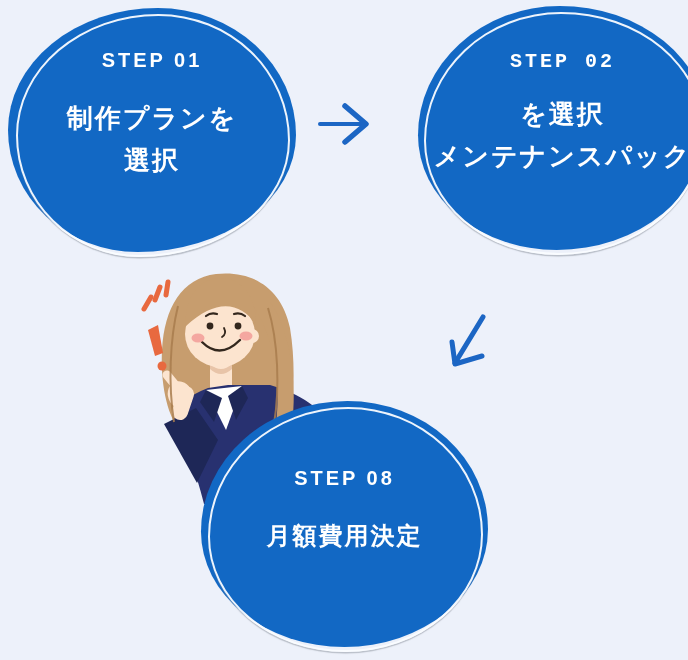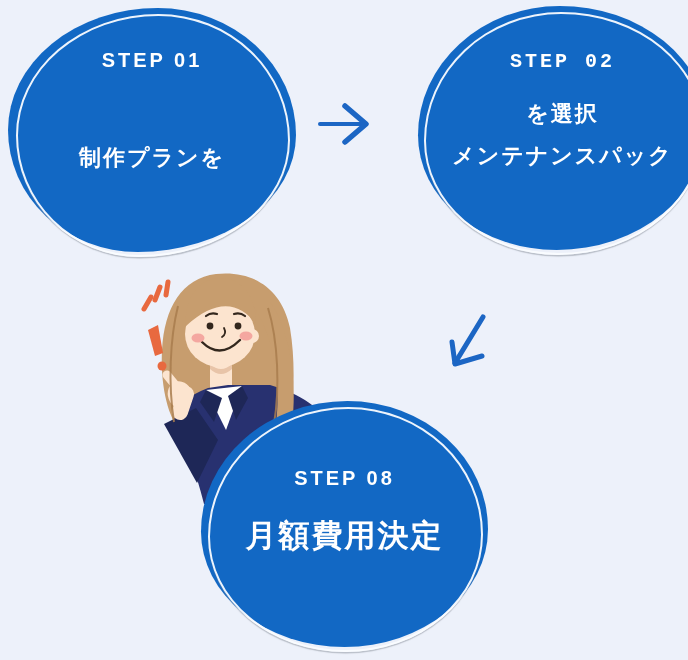--- a/index.html
+++ b/index.html
@@ -26,56 +26,57 @@
   .blob-content{
     position:relative;
     height:100%;
     display:flex;flex-direction:column;align-items:center;
     color:#fff;text-align:center;
   }
   .step-label{
     font-size:20px;font-weight:700;letter-spacing:3px;line-height:20px;
   }
   .step-title{
-    font-size:22px;font-weight:700;letter-spacing:2px;line-height:42px;
+    font-size:26px;font-weight:700;letter-spacing:2px;line-height:42px;
   }
   .step-title span{display:block;}
   .blob1{left:8px;top:8px;width:288px;height:244px;--r:52% 48% 55% 45% / 50% 52% 48% 50%;}
   .blob1 .ring{top:6px;right:6px;bottom:-5px;left:8px;}
-  .blob1 .blob-content{padding-top:42px;gap:40px;}
+  .blob1 .blob-content{padding-top:42px;}
   .blob1 .step-title{margin-top:27px;}
 
   .blob2{left:418px;top:6px;width:289px;height:244px;font-family:Liberation Mono, monospace;--r:49% 51% 52% 48% / 53% 49% 51% 47%;}
   .blob2 .ring{top:6px;right:3px;bottom:-5px;left:6px;}
   .blob2 .blob-content{padding-top:46px;}
   .blob2 .step-title{margin-top:23px;}
 
   .blob3{left:201px;top:401px;width:287px;height:246px;z-index:2;--r:51% 49% 50% 50% / 53% 52% 48% 47%;}
   .blob3 .ring{top:6px;right:5px;bottom:-5px;left:7px;}
   .blob3 .blob-content{padding-top:67px;}
-  .blob3 .step-title{margin-top:27px;font-size:31px;}
+  .blob3 .step-title{margin-top:27px;font-size:24px;}
 
   
   .arrow-right{position:absolute;left:314px;top:100px;}
   .arrow-down-left{position:absolute;left:438px;top:305px;}
 
   
   .woman{position:absolute;left:130px;top:272px;z-index:1;}
 </style>
 </head>
 <body>
 
 <div class="canvas">
 
   <div class="blob blob1">
     <div class="ring"></div>
     <div class="blob-content">
       <div class="step-label">STEP 01</div>
       <div class="step-title">
         <span>制作プランを</span>
+        <span>選択</span>
       </div>
     </div>
   </div>
 
   <svg class="arrow-right" width="60" height="48" viewBox="0 0 60 48">
     <g fill="none" stroke="#1c66c4" stroke-linecap="round" stroke-linejoin="round">
       <line x1="6" y1="24" x2="50" y2="24" stroke-width="4"></line>
       <polyline points="31,6 52,24 31,42" stroke-width="5.5"></polyline>
     </g>
   </svg>

